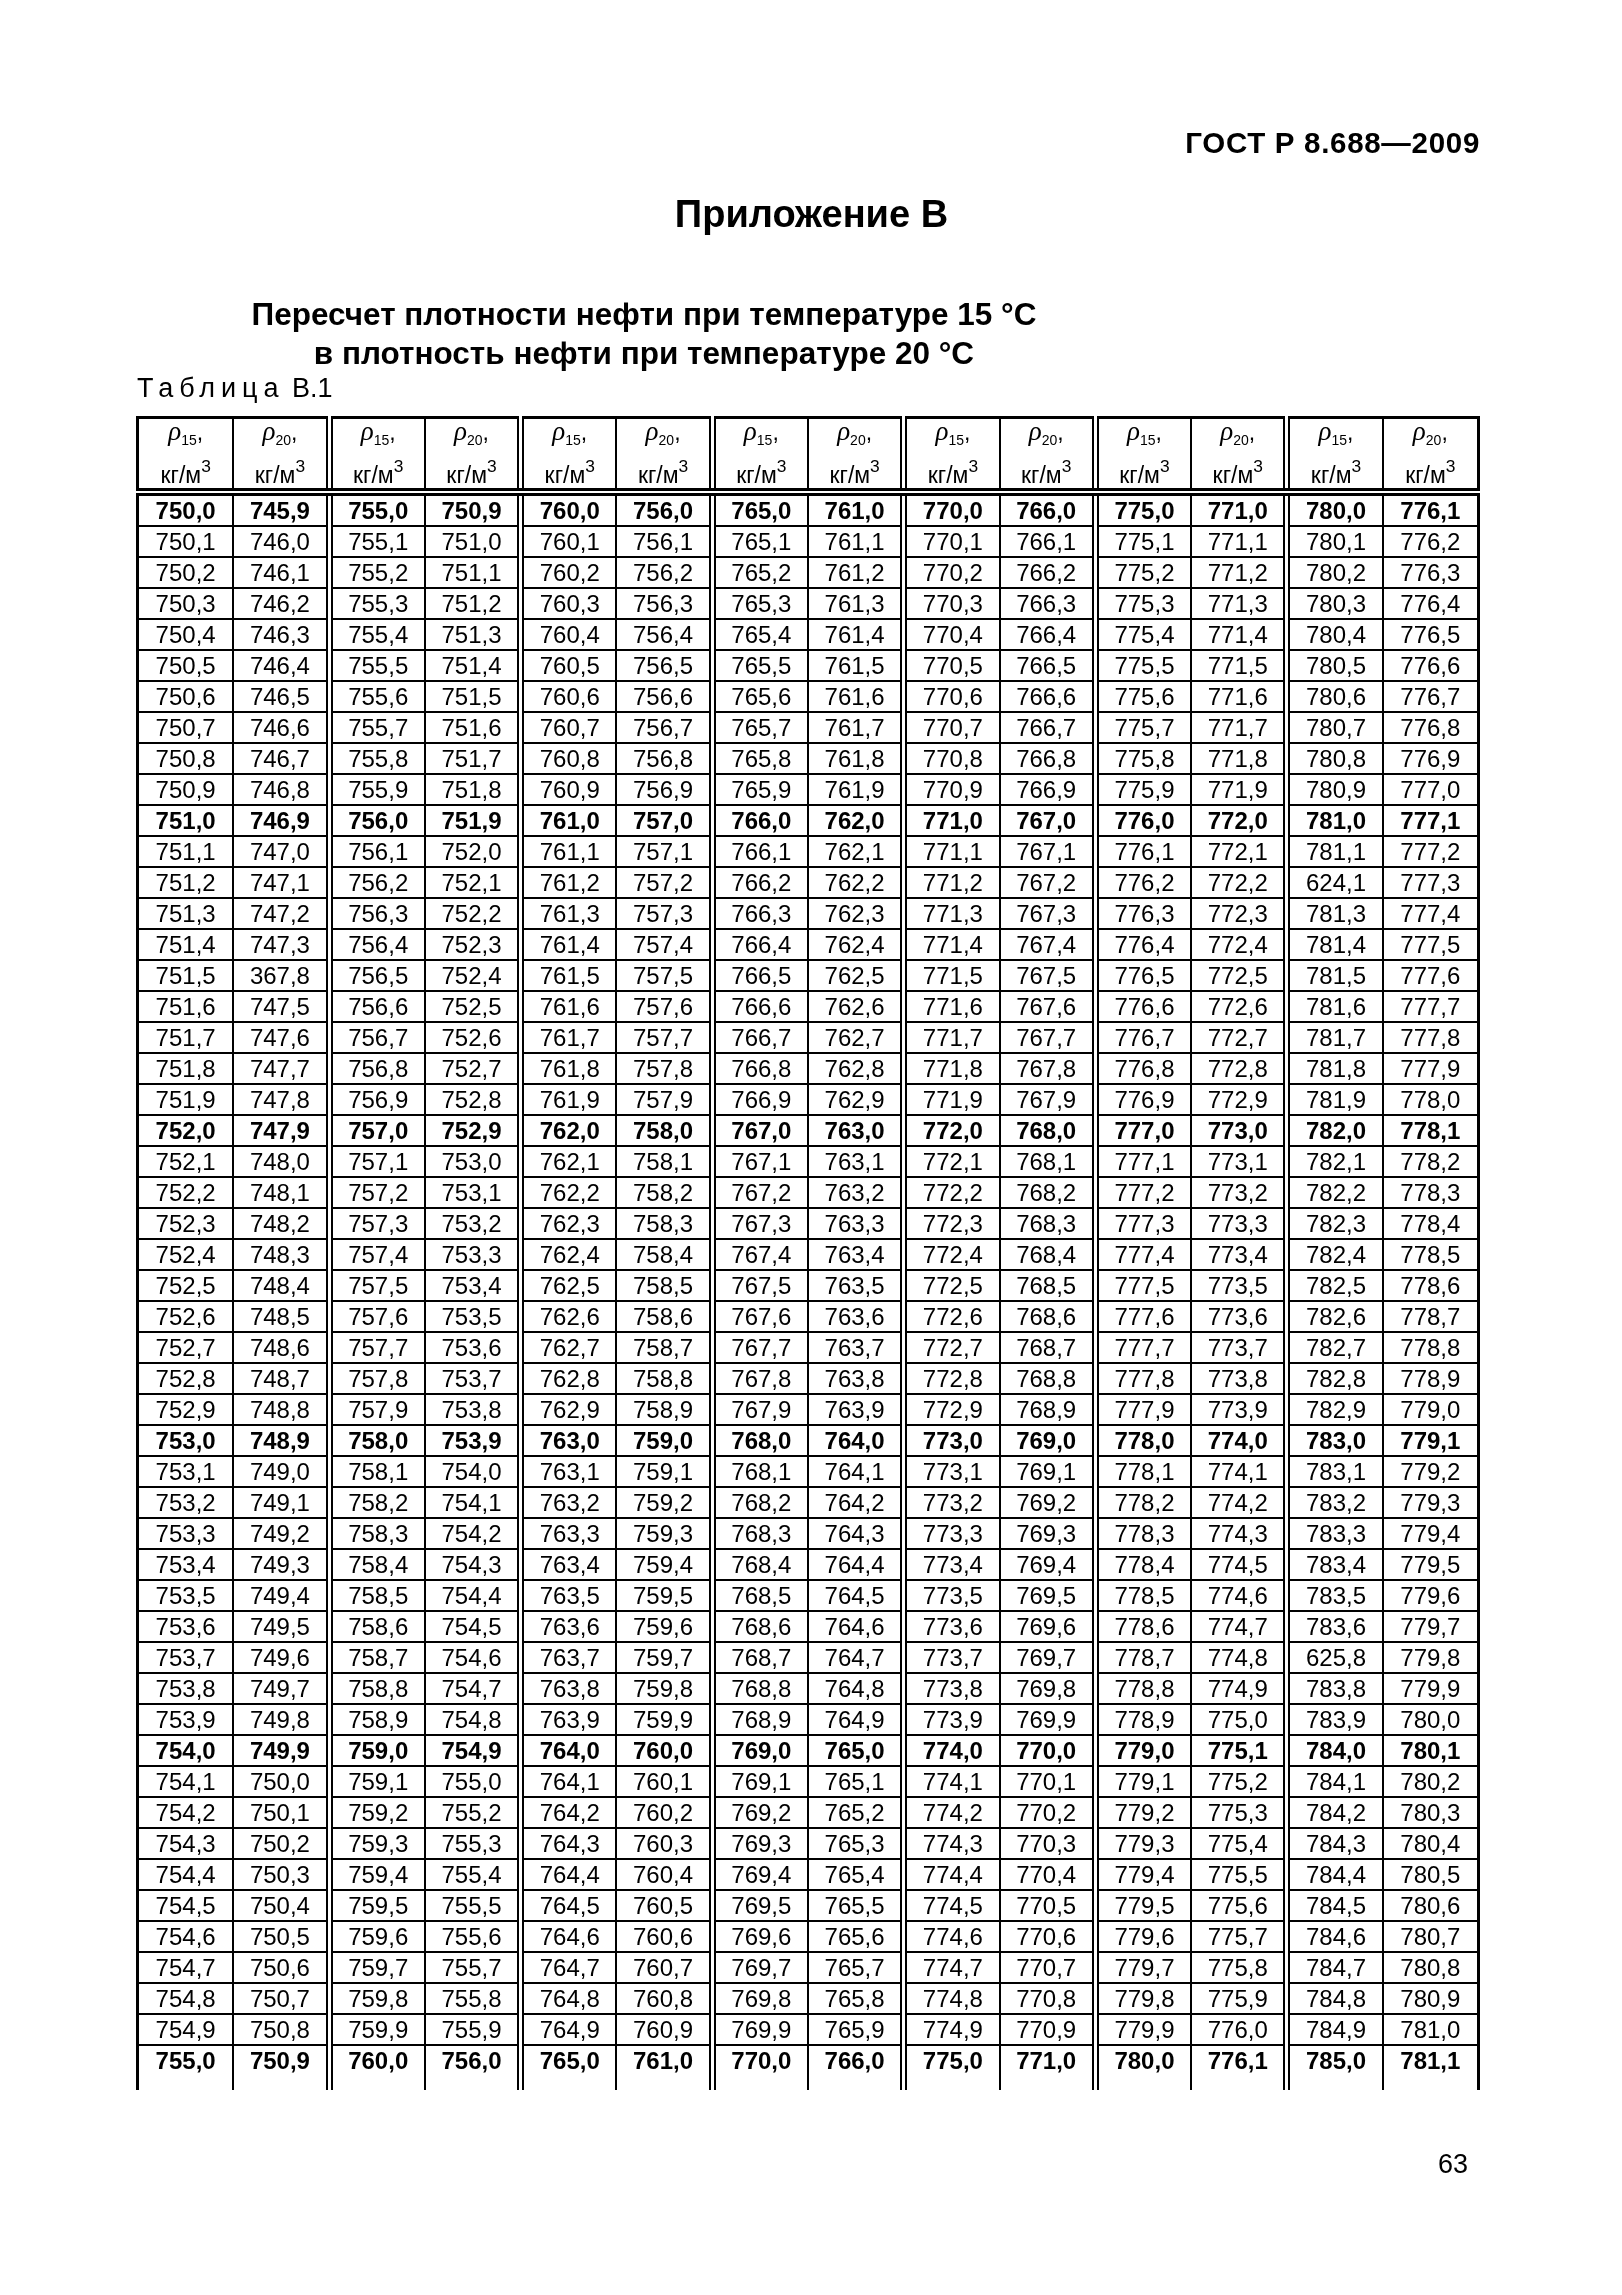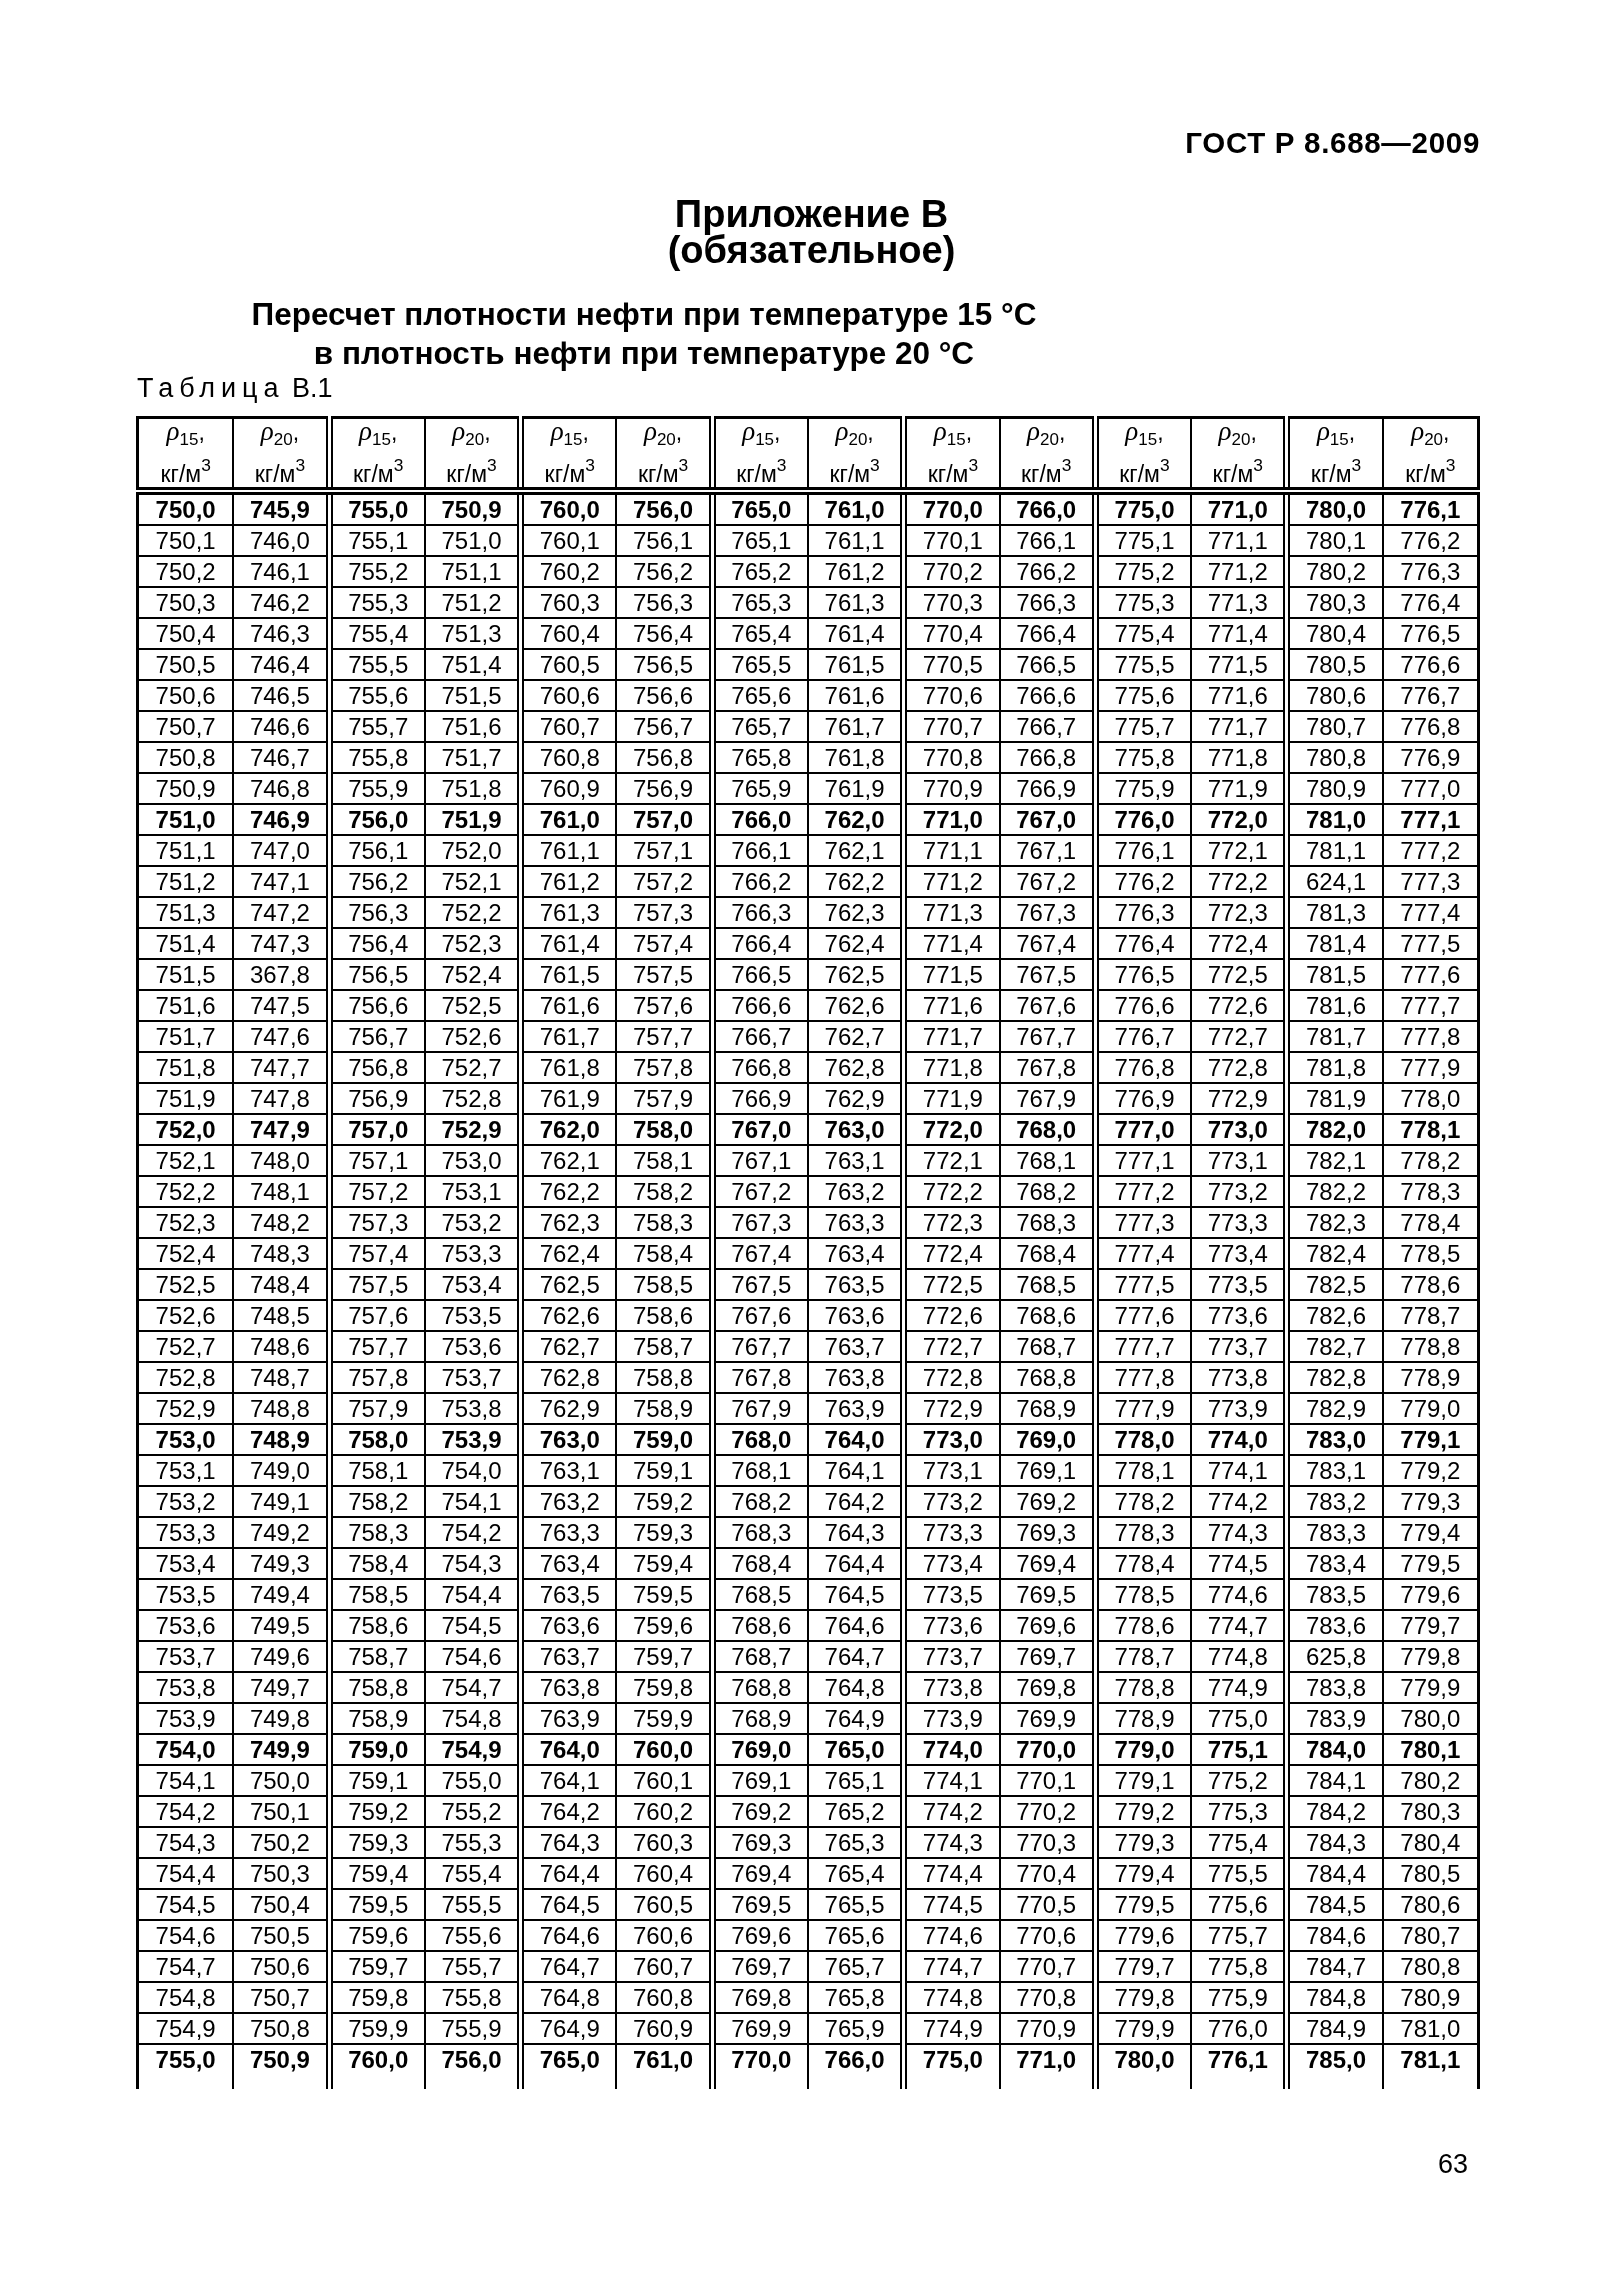--- a/index.html
+++ b/index.html
@@ -25,32 +25,31 @@
   .density td{
     font-size:24px;height:29px;text-align:center;vertical-align:middle;
     border-left:2px solid #000;border-top:2px solid #000;padding:0;
   }
   .density th:first-child,.density td:first-child{border-left:none;}
   .density th.ps,.density td.ps{border-left:7.4px double #000;}
   .density tr.b td{font-weight:bold;}
   .density tbody tr:first-child td{border-top:none;}
   .density tr.tail td{border-top:none;height:14.7px;}
   .rho{font-family:"Liberation Serif",serif;font-style:italic;font-size:27px;}
-  .density sub{font-size:17px;vertical-align:-5.4px;letter-spacing:0;}
+  .density sub{font-size:14px;vertical-align:-5.4px;letter-spacing:0;}
   .density sup{font-size:17.4px;vertical-align:10.7px;}
   .page-num{position:absolute;top:2149px;right:155px;font-size:27px;}
 </style>
 </head>
 <body>
 
 <div class="std-ref">ГОСТ Р 8.688—2009</div>
 
 <div class="appendix">
   <div>Приложение В</div>
-  <div>(обязательное)</div>
 </div>
 
 <div class="doc-title">
   <div>Пересчет плотности нефти при температуре 15 °С</div>
   <div>в плотность нефти при температуре 20 °С</div>
 </div>
 
 <div class="tbl-caption">
   <span class="sp">Таблица</span>
   <span>В.1</span>

